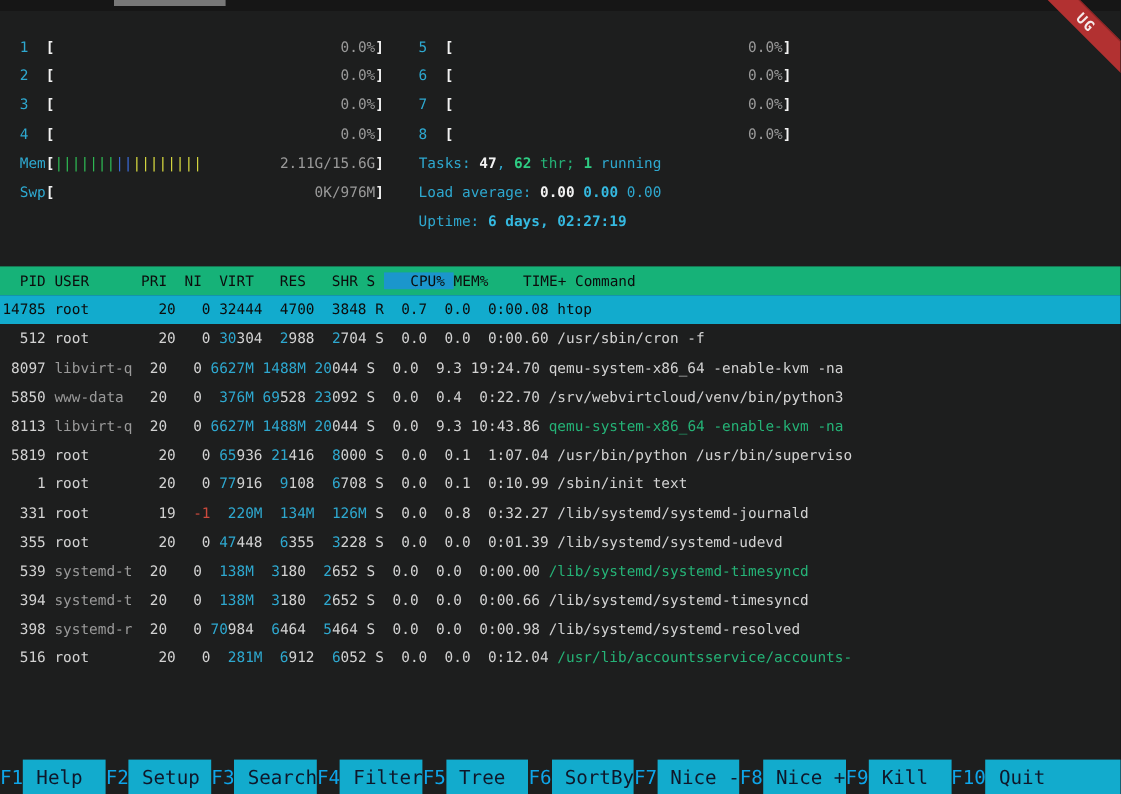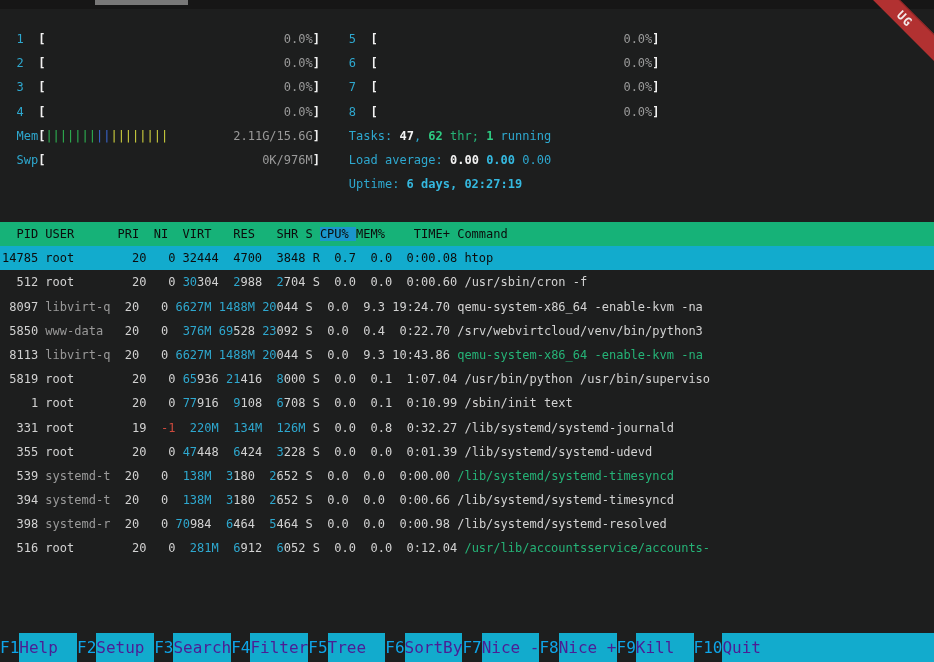--- a/index.html
+++ b/index.html
@@ -18,30 +18,30 @@
   .w{color:#d2d2d2;}
   .wb{color:#f2f2f2;font-weight:bold;}
   .c{color:#2ea8cf;}
   .cb{color:#35b9e0;font-weight:bold;}
   .g{color:#25b377;}
   .gb{color:#2ecc83;font-weight:bold;}
   .gy{color:#9a9a9a;}
   .r{color:#cd4a3d;}
   .k{color:#0c0c0c;}
   .hk{color:#0c0c0c;}
-  .hs{color:#0c0c0c;background:#1b96cc;}
+  .hs{color:#0c0c0c;background:#1b96cc;padding-left:22px;}
   .pg{color:#2eb853;}
   .pb{color:#3a68d4;}
   .py{color:#d3d53f;}
   .hdr{background:#16b278;}
   .selrow{background:#12abcd;}
   #fnbar{position:absolute;left:0;right:0;top:633px;height:29px;display:flex;
          font-size:16px;line-height:29px;}
   .fnkey{color:#0ea5e9;white-space:pre;}
-  .fnlabel{background:#12abcd;color:#4c1d95;white-space:pre;}
+  .fnlabel{background:#12abcd;color:#0f172a;white-space:pre;padding-left:11px;}
   .fnlabel.fill{flex:1;}
 </style>
 </head>
 <body>
 
 <div class="screen">
   <div class="topstrip"></div>
   <div class="tabfrag"></div>
 
   <div class="lines" id="meters">
@@ -57,21 +57,21 @@
   <div class="lines" id="ptable">
       <div class="tl hdr"><span class="hk">  PID USER      PRI  NI  VIRT   RES   SHR S </span><span class="hs">CPU% </span><span class="hk">MEM%    TIME+ Command                           </span></div>
       <div class="tl selrow"><span class="k">14785 root        20   0 32444  4700  3848 R  0.7  0.0  0:00.08 htop</span></div>
       <div class="tl"><span class="w">  512 root        20   0 </span><span class="c">30</span><span class="w">304  </span><span class="c">2</span><span class="w">988  </span><span class="c">2</span><span class="w">704 S  0.0  0.0  0:00.60 /usr/sbin/cron -f</span></div>
       <div class="tl"><span class="w"> 8097 </span><span class="gy">libvirt-q</span><span class="w">  20   0 </span><span class="c">6627M</span><span class="w"> </span><span class="c">1488M</span><span class="w"> </span><span class="c">20</span><span class="w">044 S  0.0  9.3 19:24.70 qemu-system-x86_64 -enable-kvm -na</span></div>
       <div class="tl"><span class="w"> 5850 </span><span class="gy">www-data </span><span class="w">  20   0  </span><span class="c">376M</span><span class="w"> </span><span class="c">69</span><span class="w">528 </span><span class="c">23</span><span class="w">092 S  0.0  0.4  0:22.70 /srv/webvirtcloud/venv/bin/python3</span></div>
       <div class="tl"><span class="w"> 8113 </span><span class="gy">libvirt-q</span><span class="w">  20   0 </span><span class="c">6627M</span><span class="w"> </span><span class="c">1488M</span><span class="w"> </span><span class="c">20</span><span class="w">044 S  0.0  9.3 10:43.86 </span><span class="g">qemu-system-x86_64 -enable-kvm -na</span></div>
       <div class="tl"><span class="w"> 5819 root        20   0 </span><span class="c">65</span><span class="w">936 </span><span class="c">21</span><span class="w">416  </span><span class="c">8</span><span class="w">000 S  0.0  0.1  1:07.04 /usr/bin/python /usr/bin/superviso</span></div>
       <div class="tl"><span class="w">    1 root        20   0 </span><span class="c">77</span><span class="w">916  </span><span class="c">9</span><span class="w">108  </span><span class="c">6</span><span class="w">708 S  0.0  0.1  0:10.99 /sbin/init text</span></div>
       <div class="tl"><span class="w">  331 root        19  </span><span class="r">-1</span><span class="w">  </span><span class="c">220M</span><span class="w">  </span><span class="c">134M</span><span class="w">  </span><span class="c">126M</span><span class="w"> S  0.0  0.8  0:32.27 /lib/systemd/systemd-journald</span></div>
-      <div class="tl"><span class="w">  355 root        20   0 </span><span class="c">47</span><span class="w">448  </span><span class="c">6</span><span class="w">424  </span><span class="c">3</span><span class="w">228 S  0.0  0.0  0:01.39 /lib/systemd/systemd-udevd</span></div>
+      <div class="tl"><span class="w">  355 root        20   0 </span><span class="c">47</span><span class="w">448  </span><span class="c">6</span><span class="w">355  </span><span class="c">3</span><span class="w">228 S  0.0  0.0  0:01.39 /lib/systemd/systemd-udevd</span></div>
       <div class="tl"><span class="w">  539 </span><span class="gy">systemd-t</span><span class="w">  20   0  </span><span class="c">138M</span><span class="w">  </span><span class="c">3</span><span class="w">180  </span><span class="c">2</span><span class="w">652 S  0.0  0.0  0:00.00 </span><span class="g">/lib/systemd/systemd-timesyncd</span></div>
       <div class="tl"><span class="w">  394 </span><span class="gy">systemd-t</span><span class="w">  20   0  </span><span class="c">138M</span><span class="w">  </span><span class="c">3</span><span class="w">180  </span><span class="c">2</span><span class="w">652 S  0.0  0.0  0:00.66 /lib/systemd/systemd-timesyncd</span></div>
       <div class="tl"><span class="w">  398 </span><span class="gy">systemd-r</span><span class="w">  20   0 </span><span class="c">70</span><span class="w">984  </span><span class="c">6</span><span class="w">464  </span><span class="c">5</span><span class="w">464 S  0.0  0.0  0:00.98 /lib/systemd/systemd-resolved</span></div>
       <div class="tl"><span class="w">  516 root        20   0  </span><span class="c">281M</span><span class="w">  </span><span class="c">6</span><span class="w">912  </span><span class="c">6</span><span class="w">052 S  0.0  0.0  0:12.04 </span><span class="g">/usr/lib/accountsservice/accounts-</span></div>
     </div>
 
   <div id="fnbar">
       <span class="fnkey">F1</span>
       <span class="fnlabel">Help  </span>
       <span class="fnkey">F2</span>

